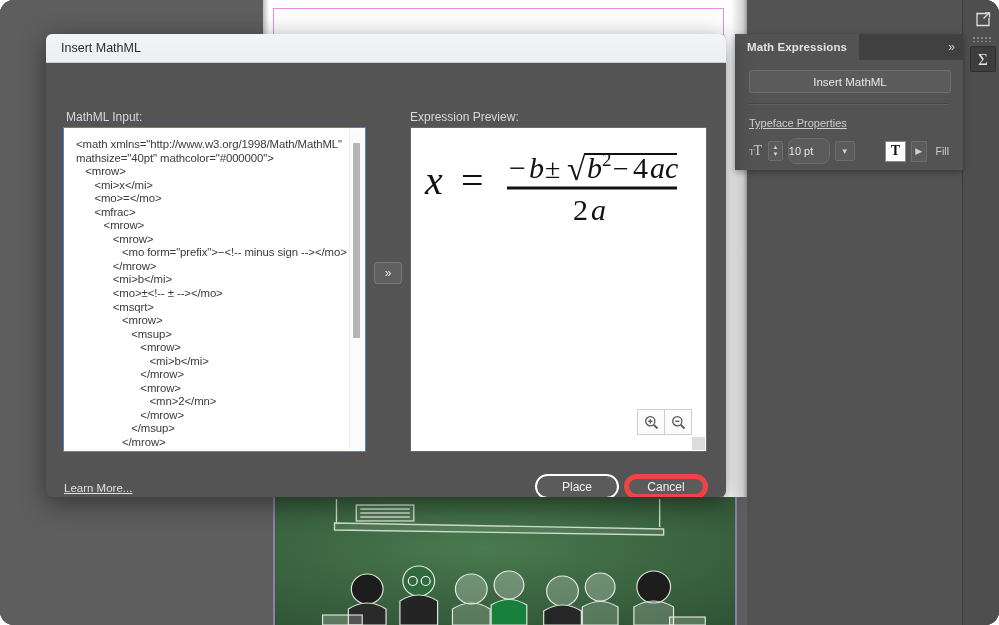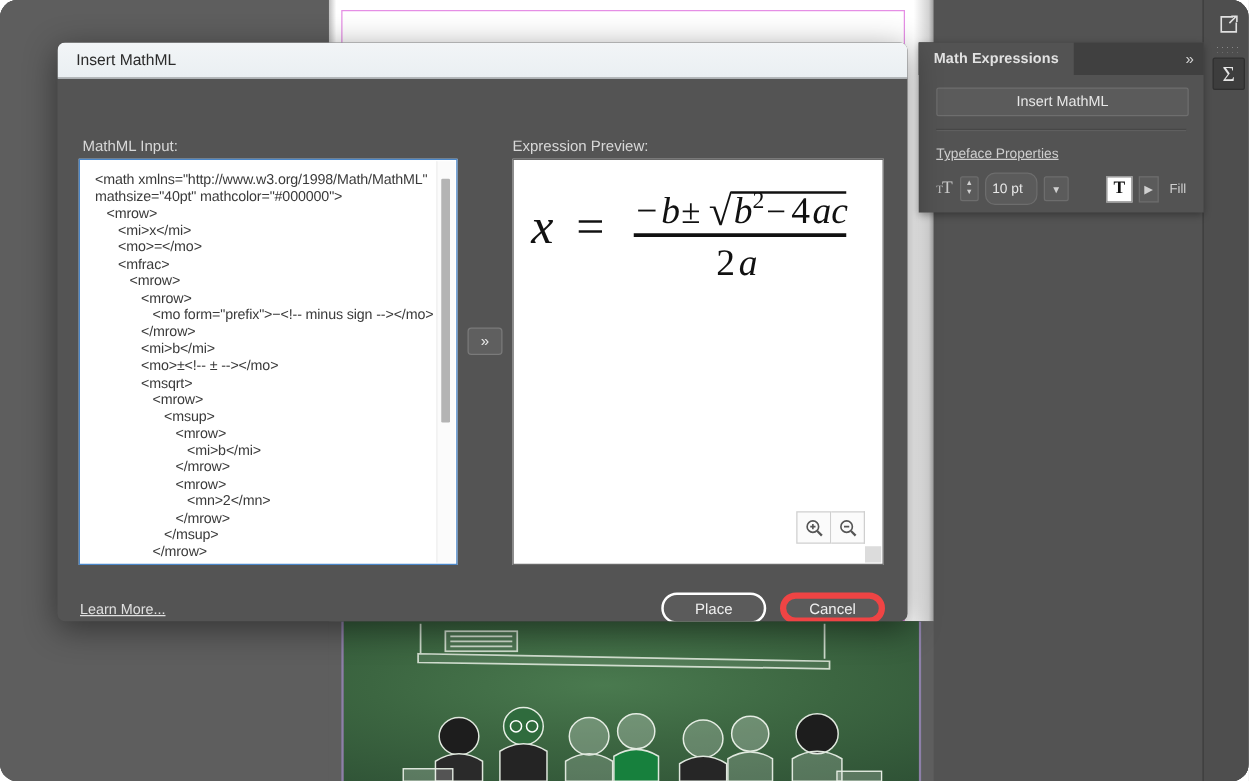--- a/index.html
+++ b/index.html
@@ -204,21 +204,20 @@
     font-size: 6px; line-height: 5px;
   }
   .size-field {
     width: 46px; height: 26px;
     background: #5b5b5b;
     border: 1px solid #6d6d6d;
     border-radius: 8px;
     color: #e8e8e8;
     font-size: 11px;
     display: flex; align-items: center;
-    padding-left: 5px;
     box-sizing: border-box;
   }
   .size-drop {
     width: 20px; height: 18px;
     background: #5b5b5b;
     border: 1px solid #6d6d6d;
     border-radius: 2px;
     display: flex; align-items: center; justify-content: center;
     color: #d0d0d0; font-size: 8px;
   }
@@ -362,21 +361,21 @@
     position: absolute;
     left: 18px; top: 419px;
     color: #e0e0e0;
     font-size: 11.5px;
     text-decoration: underline;
     cursor: pointer;
   }
   .dlg-buttons {
     position: absolute;
     right: 18px; top: 411px;
-    display: flex; gap: 11px;
+    display: flex; gap: 5px;
   }
   .dlg-btn {
     min-width: 84px;
     height: 25px;
     padding: 0 16px;
     border-radius: 13px;
     background: #5b5b5b;
     border: 5px solid #ef4444;
     color: #f0f0f0;
     font-size: 12px;

